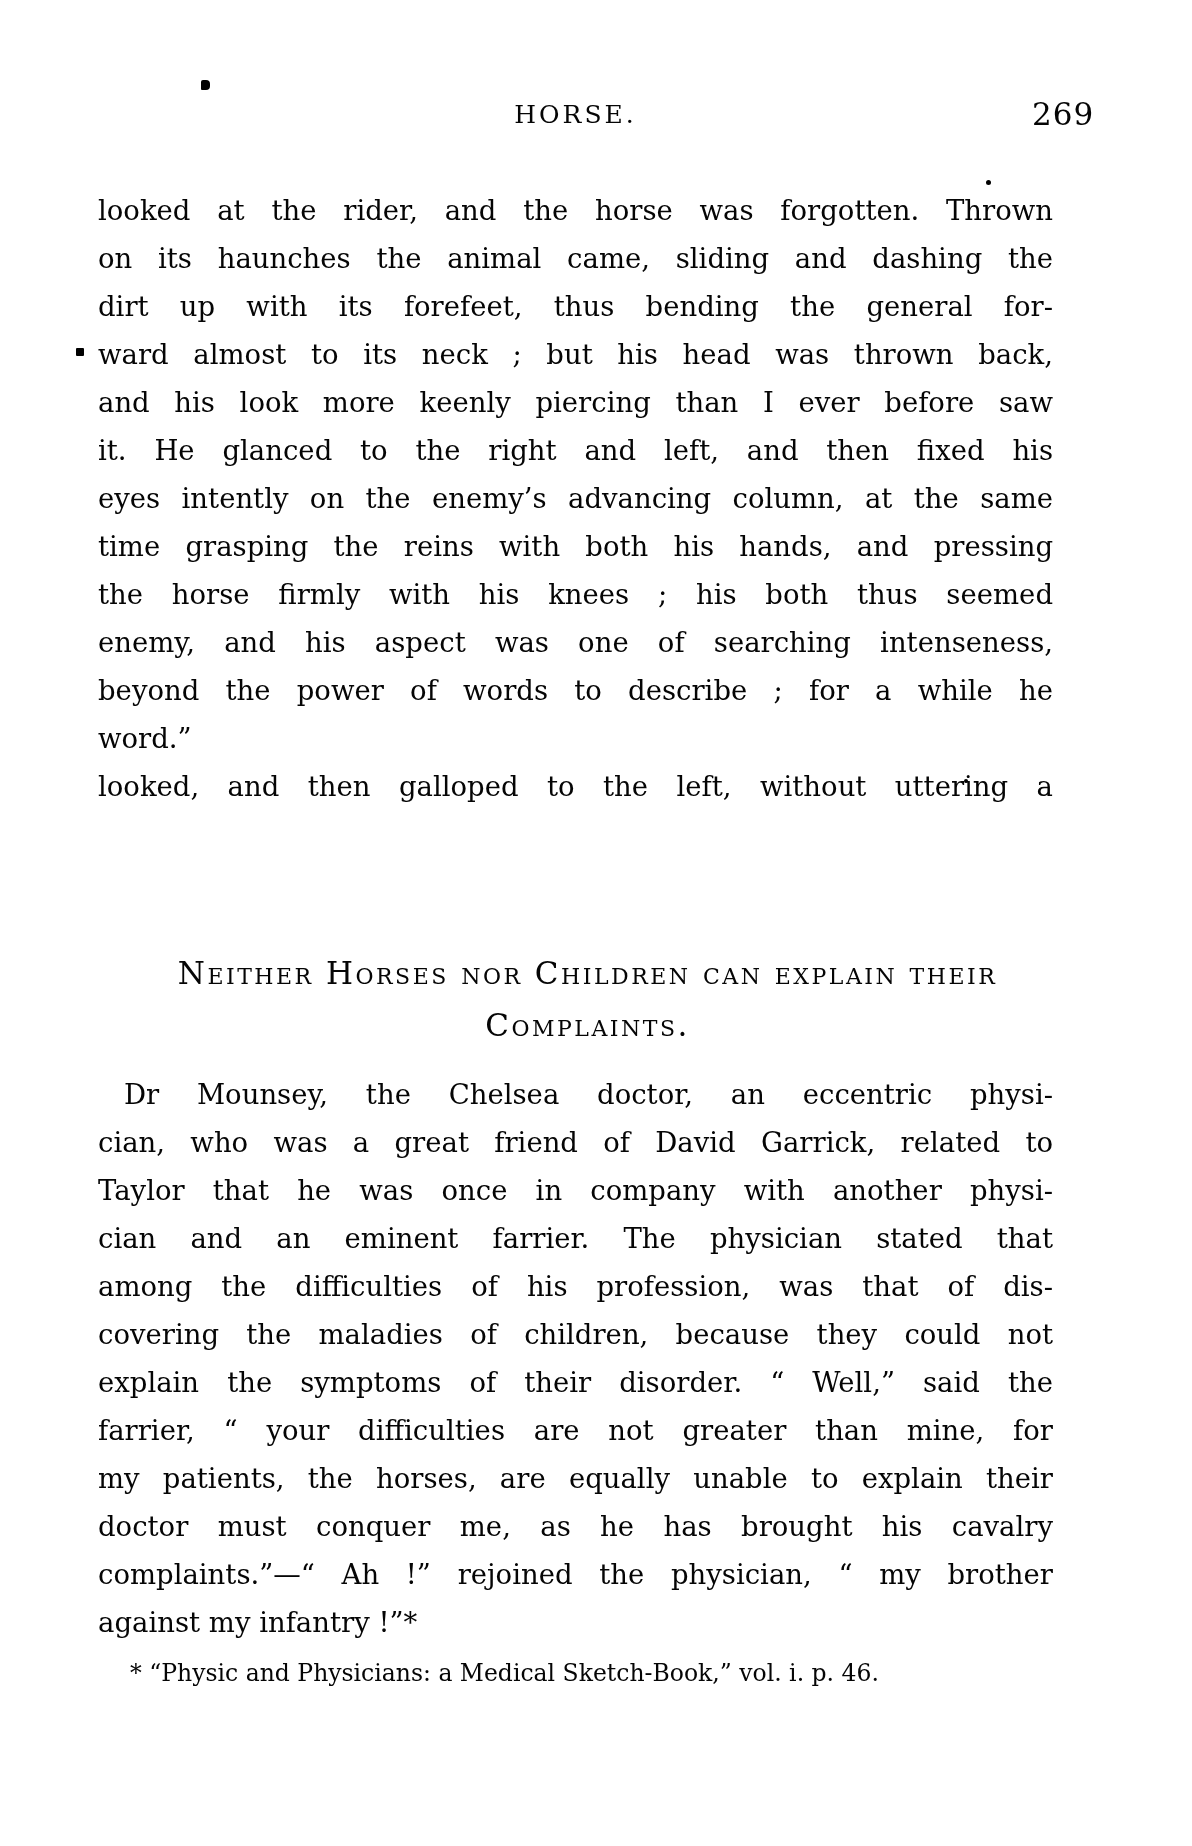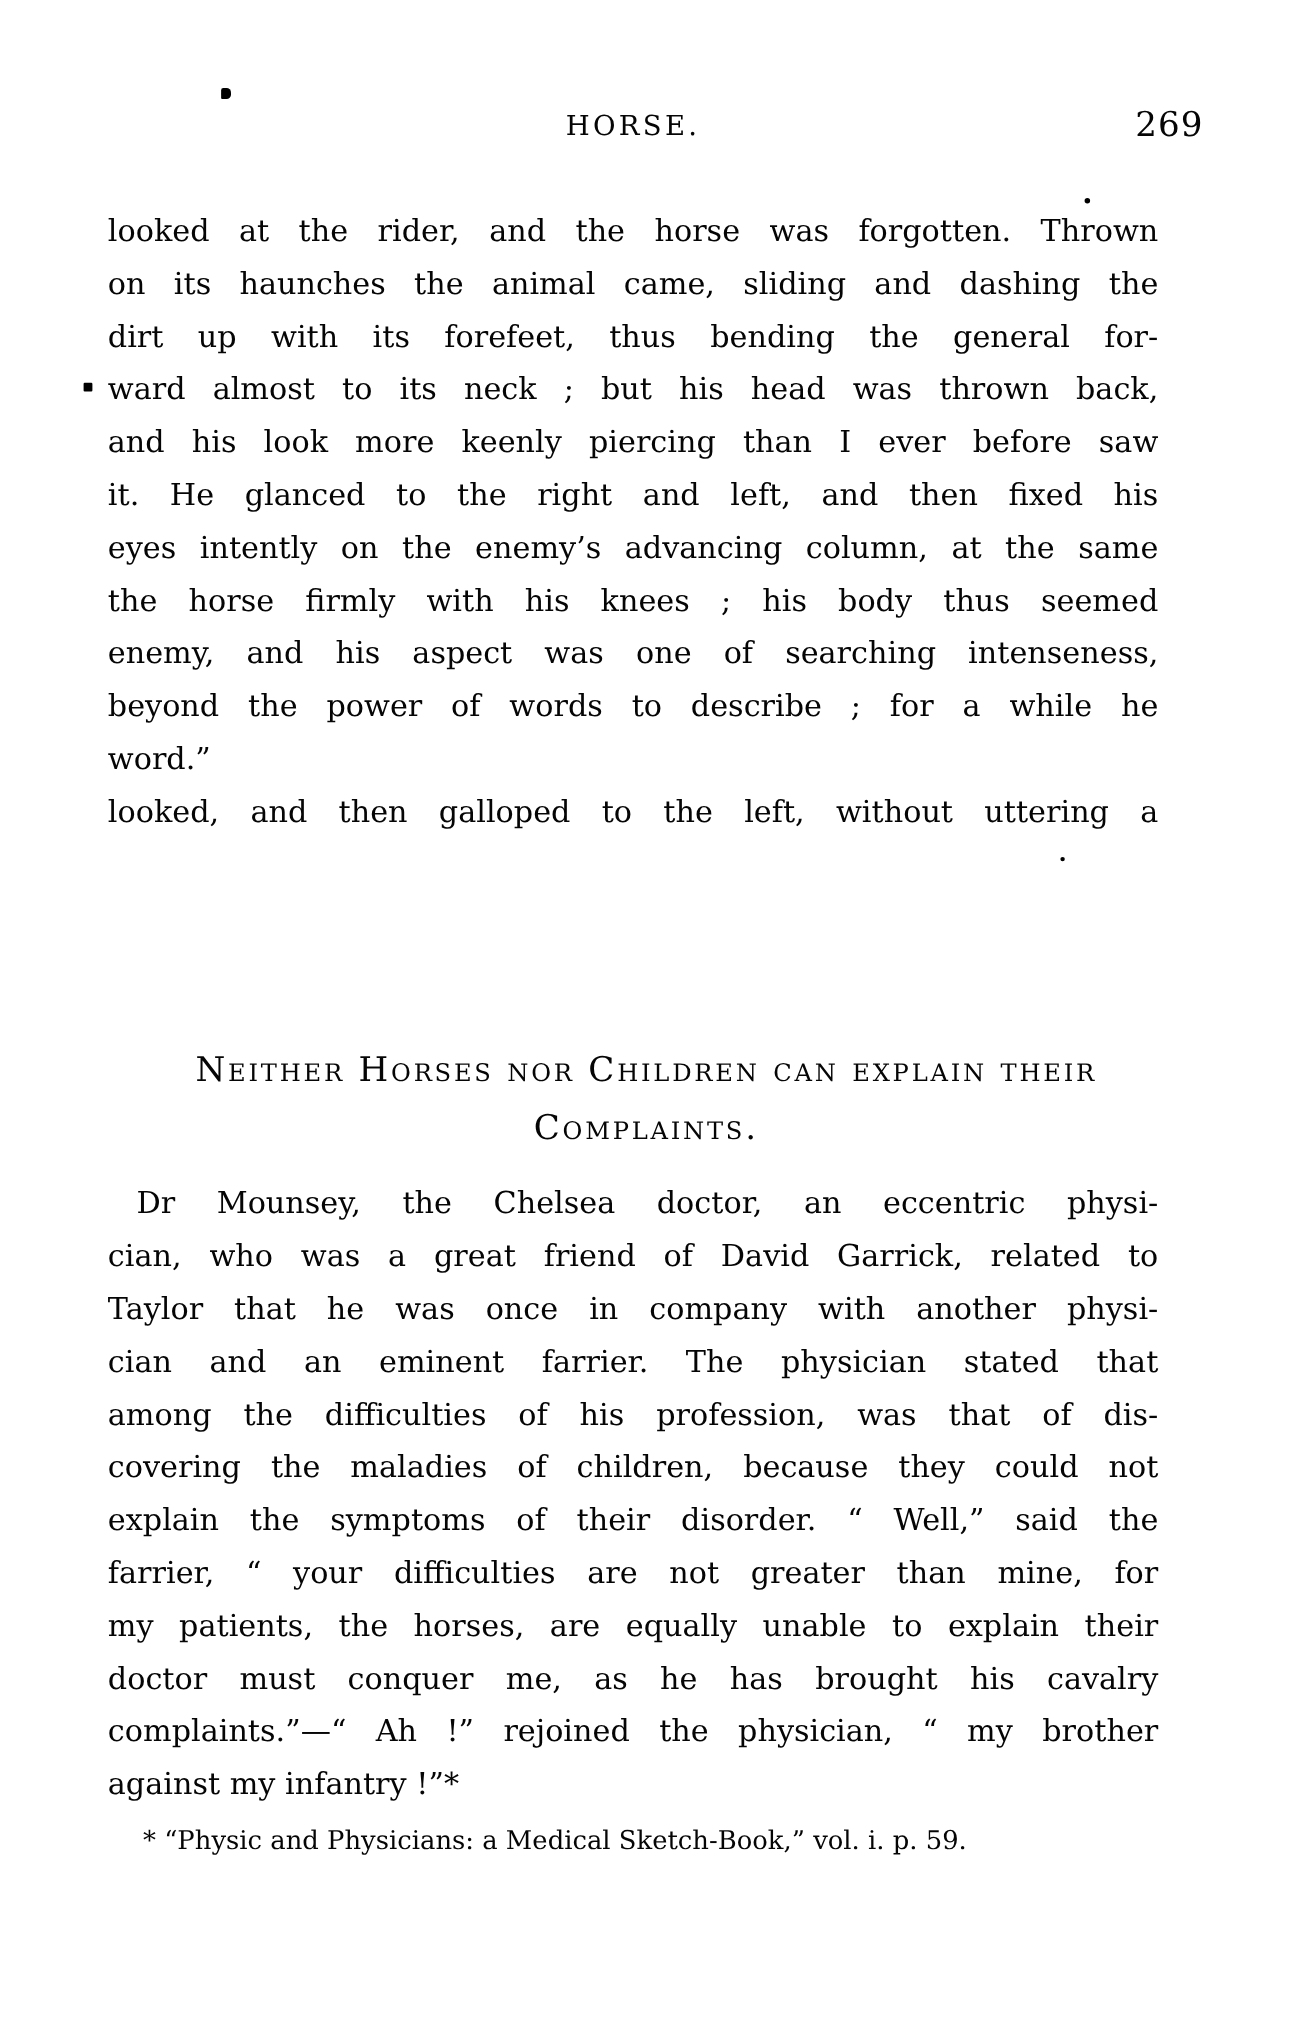--- a/index.html
+++ b/index.html
@@ -62,21 +62,22 @@
   <div class="page-number">269</div>
 
   <section class="para para1">
     <div class="tline">looked at the rider, and the horse was forgotten. Thrown</div>
     <div class="tline">on its haunches the animal came, sliding and dashing the</div>
     <div class="tline">dirt up with its forefeet, thus bending the general for-</div>
     <div class="tline">ward almost to its neck ; but his head was thrown back,</div>
     <div class="tline">and his look more keenly piercing than I ever before saw</div>
     <div class="tline">it. He glanced to the right and left, and then fixed his</div>
     <div class="tline">eyes intently on the enemy’s advancing column, at the same</div>
-    <div class="tline">the horse firmly with his knees ; his body thus seemed</div>
+    <div class="tline">time grasping the reins with both his hands, and pressing</div>
+    <div class="tline">the horse firmly with his knees ; his both thus seemed</div>
     <div class="tline">enemy, and his aspect was one of searching intenseness,</div>
     <div class="tline">beyond the power of words to describe ; for a while he</div>
     <div class="tline last">word.”</div>
     <div class="tline">looked, and then galloped to the left, without uttering a</div>
   </section>
 
   <h2 class="heading" style="margin:12px;font-weight:normal;">
     <div class="hline">Neither Horses nor Children can explain their</div>
     <div class="hline">Complaints.</div>
   </h2>
@@ -89,20 +90,20 @@
     <div class="tline">among the difficulties of his profession, was that of dis-</div>
     <div class="tline">covering the maladies of children, because they could not</div>
     <div class="tline">explain the symptoms of their disorder. “ Well,” said the</div>
     <div class="tline">farrier, “ your difficulties are not greater than mine, for</div>
     <div class="tline">my patients, the horses, are equally unable to explain their</div>
     <div class="tline">doctor must conquer me, as he has brought his cavalry</div>
     <div class="tline">complaints.”—“ Ah !” rejoined the physician, “ my brother</div>
     <div class="tline last">against my infantry !”*</div>
   </section>
 
-  <div class="footnote">* “Physic and Physicians: a Medical Sketch-Book,” vol. i. p. 59.</div>
+  <div class="footnote">* “Physic and Physicians: a Medical Sketch-Book,” vol. i. p. 46.</div>
 
   <div class="speck s1"></div>
   <div class="speck s2"></div>
   <div class="speck s3"></div>
   <div class="speck s4"></div>
 
 </div>
 
 </body></html>

